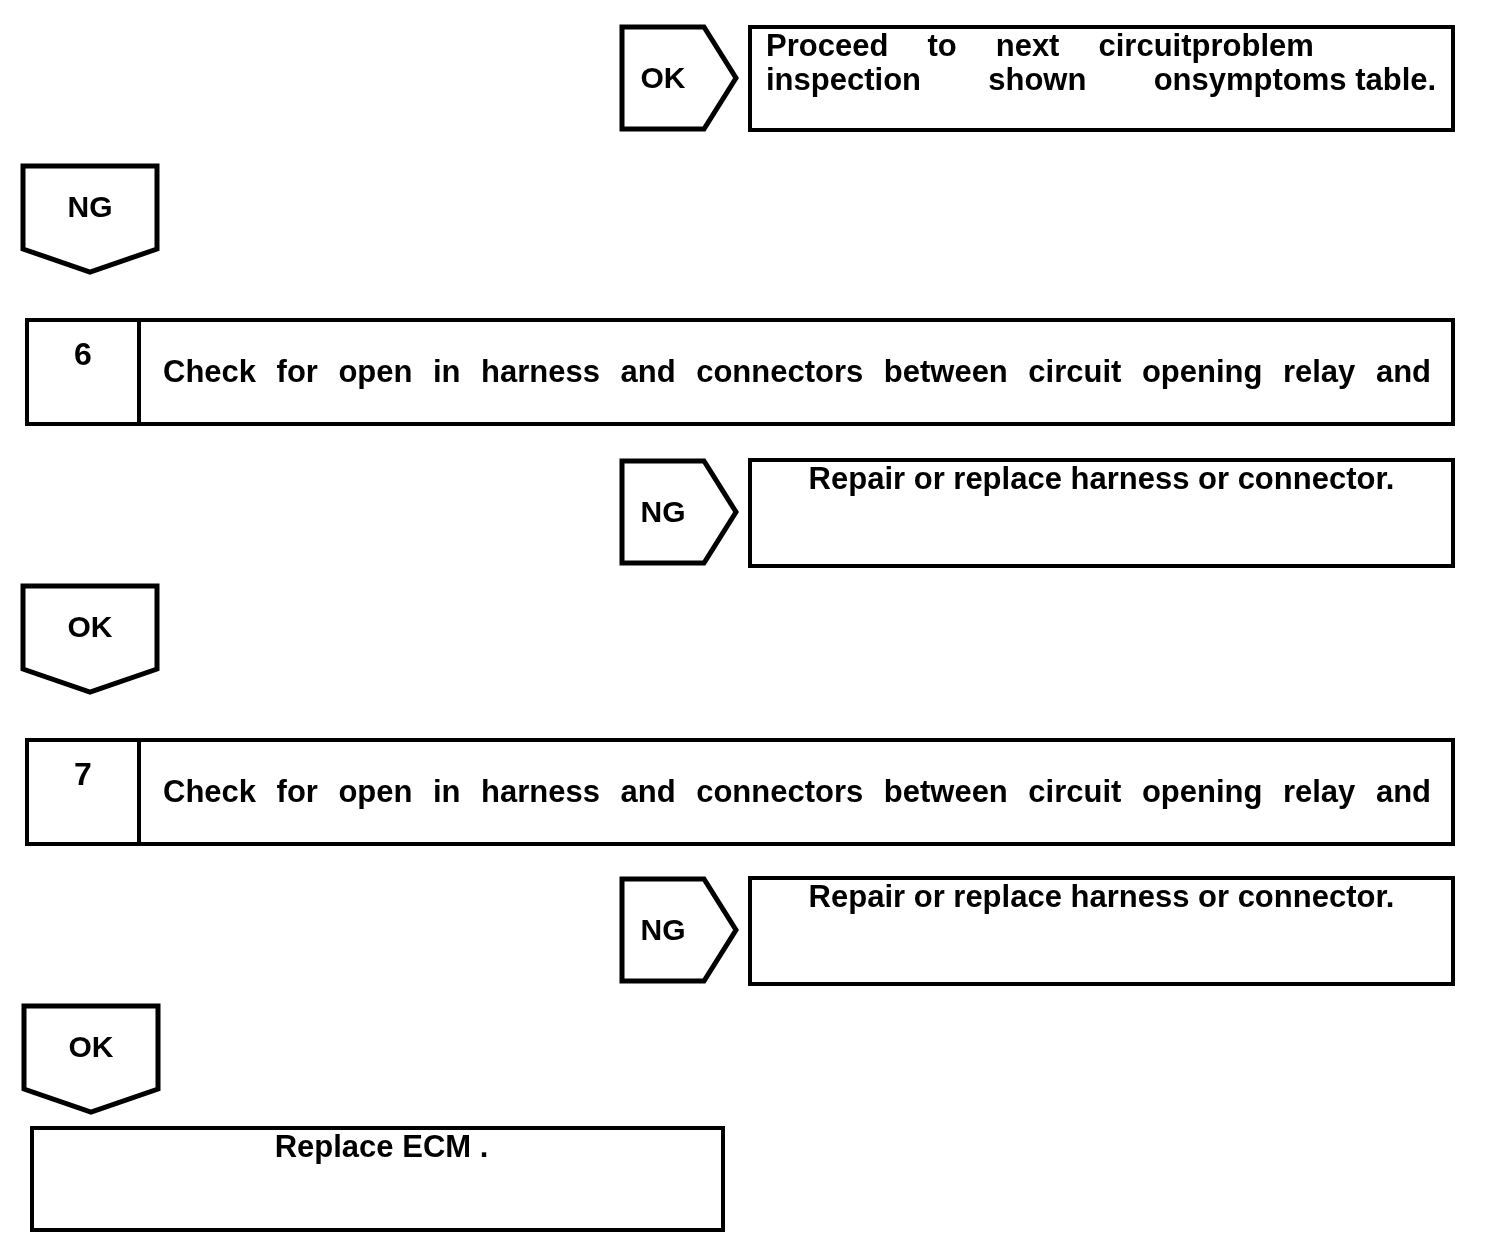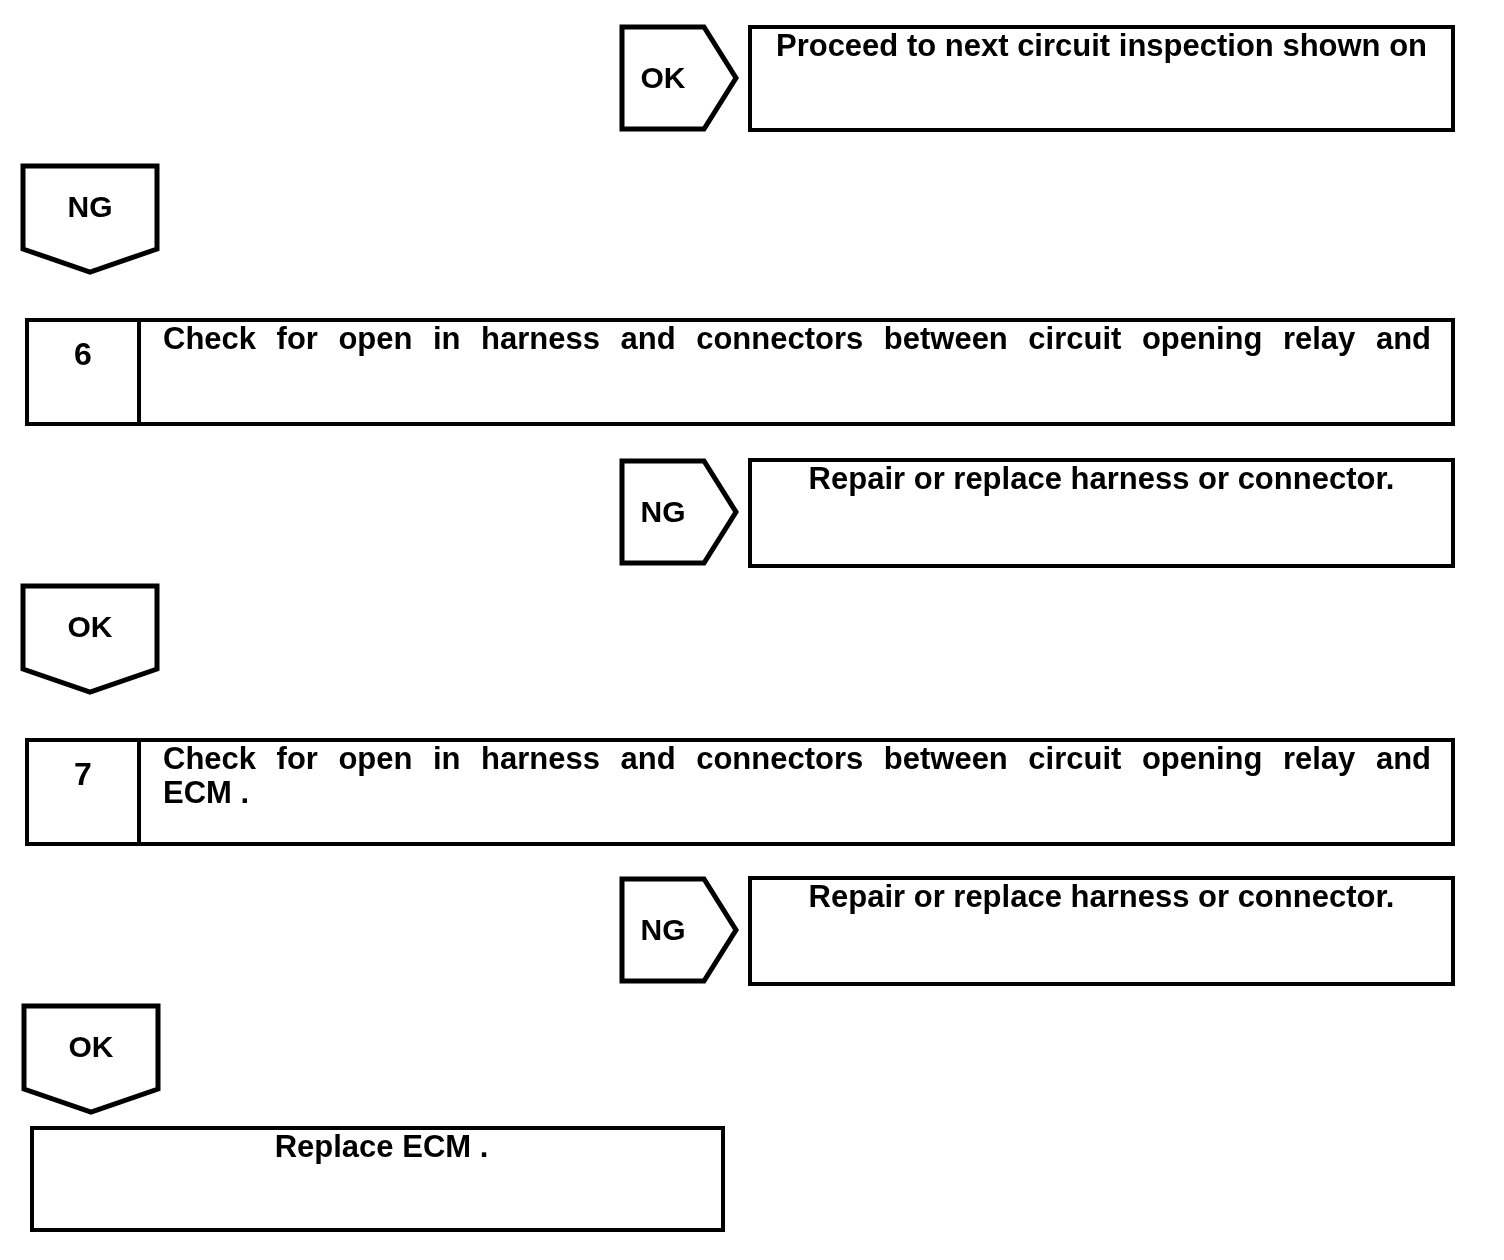--- a/index.html
+++ b/index.html
@@ -55,21 +55,21 @@
     justify-content: center;
     align-items: flex-start;
     padding-top: 15px;
     font-size: 32px;
     line-height: 34px;
   }
   .step-text-cell {
     flex: 1 1 auto;
     display: flex;
     flex-direction: column;
-    justify-content: flex-start;
+    justify-content: center;
     padding: 0 20px 0 22px;
     font-size: 31px;
     line-height: 34px;
   }
 
   
   .connector { position: absolute; }
   .connector svg { display: block; }
   .connector .shape-label {
     position: absolute;
@@ -91,20 +91,21 @@
 
   <div class="connector arrow-right abs" style="left:619px; top:24px; width:120px; height:108px;">
     <svg width="120" height="108" viewBox="0 0 120 108">
       <polygon points="3,3 85,3 117,54 85,105 3,105" fill="#ffffff" stroke="#000000" stroke-width="5"></polygon>
     </svg>
     <span class="shape-label">OK</span>
   </div>
 
   <div class="flowbox abs" style="left:748px; top:25px; width:707px; height:107px; padding:0 14px 0 14px;">
     <div class="txt justified">Proceed to next circuit inspection shown on</div>
+    <div class="txt">problem symptoms table.</div>
   </div>
 
   <div class="connector pent-down abs" style="left:20px; top:163px; width:140px; height:112px;">
     <svg width="140" height="112" viewBox="0 0 140 112">
       <polygon points="3,3 137,3 137,86 70,109 3,86" fill="#ffffff" stroke="#000000" stroke-width="5"></polygon>
     </svg>
     <span class="shape-label">NG</span>
   </div>
 
   <div class="stepbox abs" style="left:25px; top:318px; width:1430px; height:108px;">
@@ -129,21 +130,20 @@
     <svg width="140" height="112" viewBox="0 0 140 112">
       <polygon points="3,3 137,3 137,86 70,109 3,86" fill="#ffffff" stroke="#000000" stroke-width="5"></polygon>
     </svg>
     <span class="shape-label">OK</span>
   </div>
 
   <div class="stepbox abs" style="left:25px; top:738px; width:1430px; height:108px;">
     <div class="step-num-cell">7</div>
     <div class="step-text-cell">
       <div class="justified">Check for open in harness and connectors between circuit opening relay and</div>
-      <div>ECM .</div>
     </div>
   </div>
 
   <div class="connector arrow-right abs" style="left:619px; top:876px; width:120px; height:108px;">
     <svg width="120" height="108" viewBox="0 0 120 108">
       <polygon points="3,3 85,3 117,54 85,105 3,105" fill="#ffffff" stroke="#000000" stroke-width="5"></polygon>
     </svg>
     <span class="shape-label">NG</span>
   </div>
 

